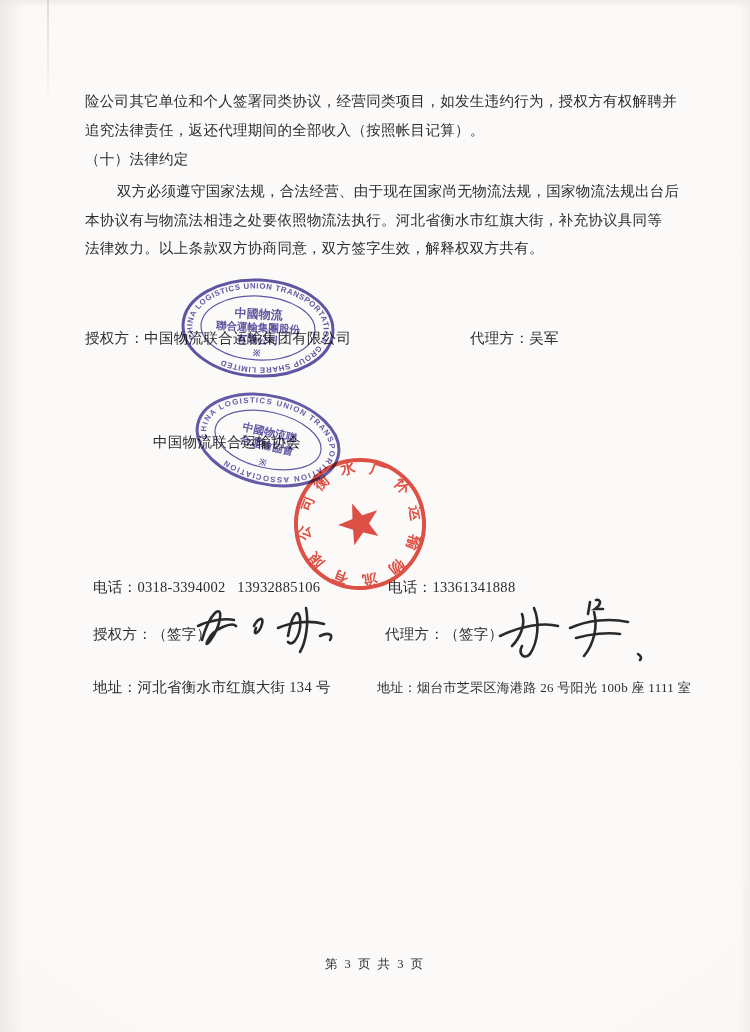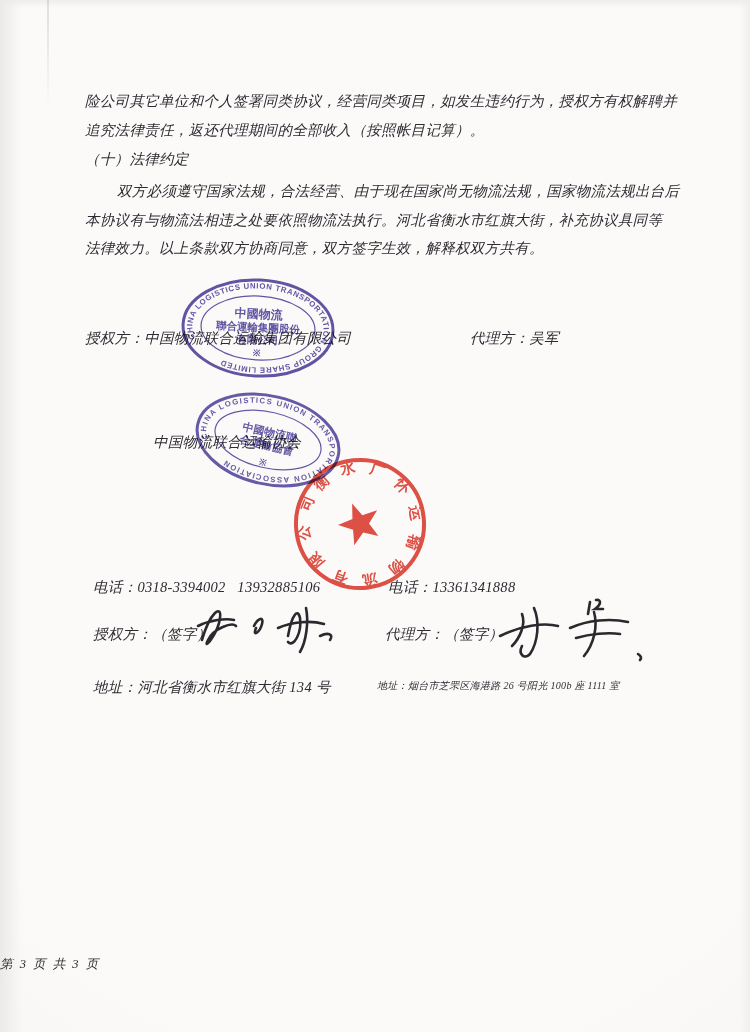--- a/index.html
+++ b/index.html
@@ -15,21 +15,21 @@
       linear-gradient(180deg, #efedec 0px, rgba(239,237,236,0) 8px),
       linear-gradient(270deg, #f1efee 0px, rgba(241,239,238,0) 10px),
       radial-gradient(120% 100% at 50% 40%, #fbfaf9 60%, #f5f2f0 100%);
   }
   .fold{
     position:absolute;left:47px;top:0;width:2px;height:110px;
     background:linear-gradient(180deg, rgba(190,186,184,.45), rgba(190,186,184,0));
   }
   .ln{
     position:absolute;white-space:pre;color:#2c2b31;
-    font-size:14.5px;letter-spacing:.3px;line-height:1.2;font-style:italic;
+    font-size:14.5px;letter-spacing:.3px;line-height:1.2;
   }
   .stamp{position:absolute;mix-blend-mode:multiply;}
   .sig{position:absolute;mix-blend-mode:multiply;}
   svg{font-family:"Liberation Sans","DejaVu Sans",sans-serif;}
   .cjk-stamp-text{font-family:"Liberation Serif","DejaVu Serif",serif;}
 </style>
 </head>
 <body>
 
 <div class="page">
@@ -43,22 +43,22 @@
   <div class="ln" style="left:85px;top:330px">授权方：中国物流联合运输集团有限公司</div>
 
   <div class="ln" style="left:85px;top:240px">法律效力。以上条款双方协商同意，双方签字生效，解释权双方共有。</div>
   <div class="ln" style="left:470px;top:330px">代理方：吴军</div>
   <div class="ln" style="left:153px;top:434px">中国物流联合运输协会</div>
   <div class="ln" style="left:93px;top:579px">电话：0318-3394002   13932885106</div>
   <div class="ln" style="left:388px;top:579px">电话：13361341888</div>
   <div class="ln" style="left:93px;top:626px">授权方：（签字）</div>
   <div class="ln" style="left:385px;top:626px">代理方：（签字）</div>
   <div class="ln" style="left:93px;top:679px">地址：河北省衡水市红旗大街 134 号</div>
-  <div class="ln" style="left:377px;top:680px;font-size:10px">地址：烟台市芝罘区海港路 26 号阳光 100b 座 1111 室</div>
-  <div class="ln" style="left:0;top:957px;width:750px;text-align:left;font-size:12.5px;letter-spacing:2px">第 3 页 共 3 页</div>
+  <div class="ln" style="left:377px;top:680px;font-size:13px">地址：烟台市芝罘区海港路 26 号阳光 100b 座 1111 室</div>
+  <div class="ln" style="left:0;top:957px;width:750px;text-align:center;font-size:12.5px;letter-spacing:2px">第 3 页 共 3 页</div>
 
   <svg class="stamp" style="left:178px;top:276px;width:160px;height:104px;transform:rotate(3deg);opacity:.88" viewBox="0 0 160 104">
     <g fill="none" stroke="#4c3f9b">
       <ellipse cx="80" cy="52" rx="75" ry="48" stroke-width="3"></ellipse>
       <ellipse cx="80" cy="52" rx="57" ry="32" stroke-width="1.2"></ellipse>
     </g>
     <path id="s1ring" d="M 18,65.7 A 66 40 0 0 1 142,38.3 A 66 40 0 0 1 18,65.7" fill="none"></path>
     <text font-size="7.8" font-weight="bold" fill="#4c3f9b">
       <textPath href="#s1ring" textLength="300" lengthAdjust="spacing">CHINA LOGISTICS UNION TRANSPORTATION GROUP SHARE LIMITED</textPath>
     </text>

